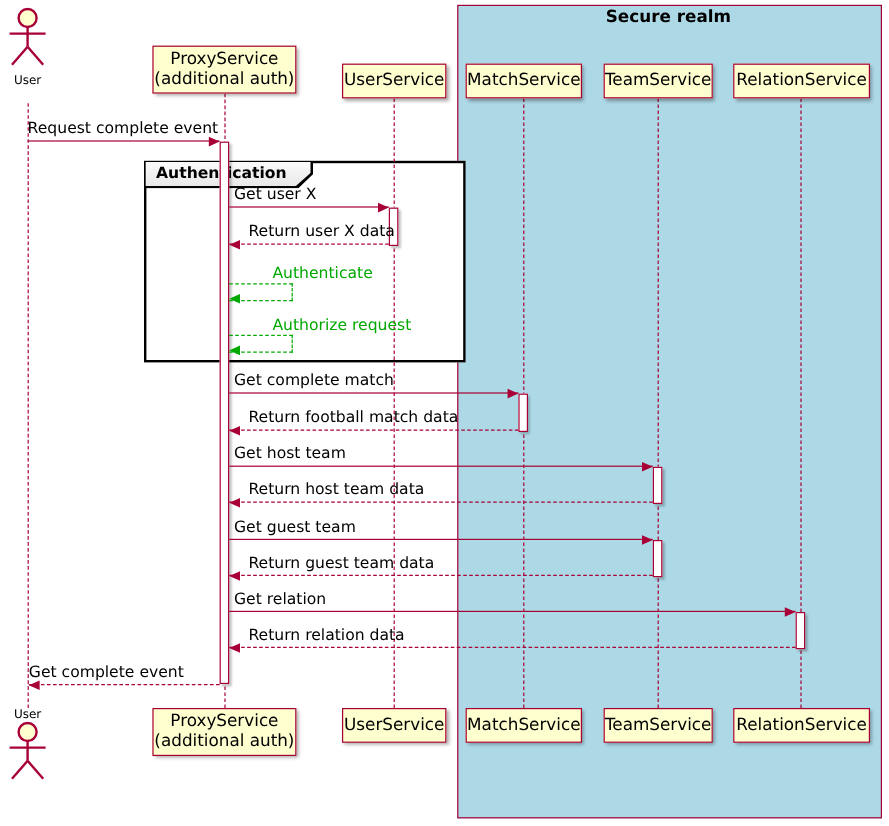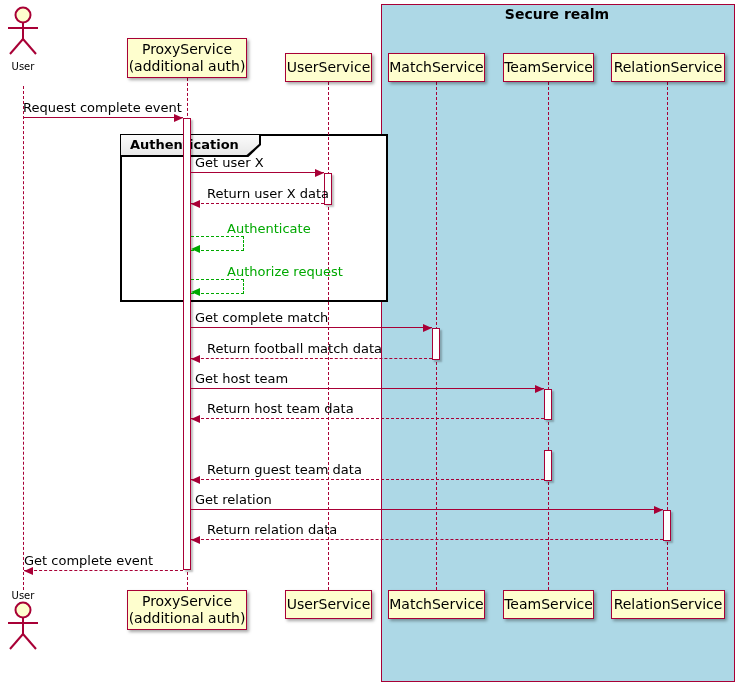--- a/index.html
+++ b/index.html
@@ -151,20 +151,25 @@
     <div class="line"></div>
     <div class="ah r"></div>
   </div>
 
   <div class="msg dashed la2" style="left:191px;top:403px;width:353px;">
     <div class="lbl">Return host team data</div>
     <div class="line"></div>
     <div class="ah l"></div>
   </div>
 
+  <div class="msg la" style="left:191px;top:434px;width:353px;">
+    <div class="lbl">Get guest team</div>
+    <div class="line"></div>
+    <div class="ah r"></div>
+  </div>
 
   <div class="msg dashed la2" style="left:191px;top:464px;width:353px;">
     <div class="lbl">Return guest team data</div>
     <div class="line"></div>
     <div class="ah l"></div>
   </div>
 
   <div class="msg la" style="left:191px;top:494px;width:472px;">
     <div class="lbl">Get relation</div>
     <div class="line"></div>

